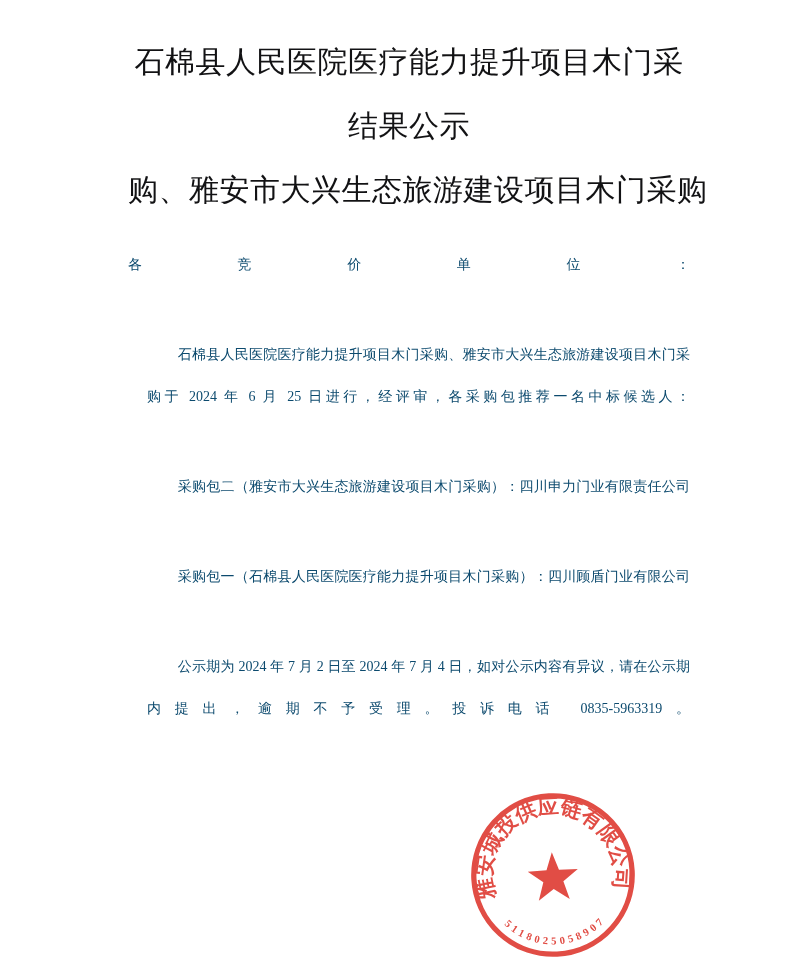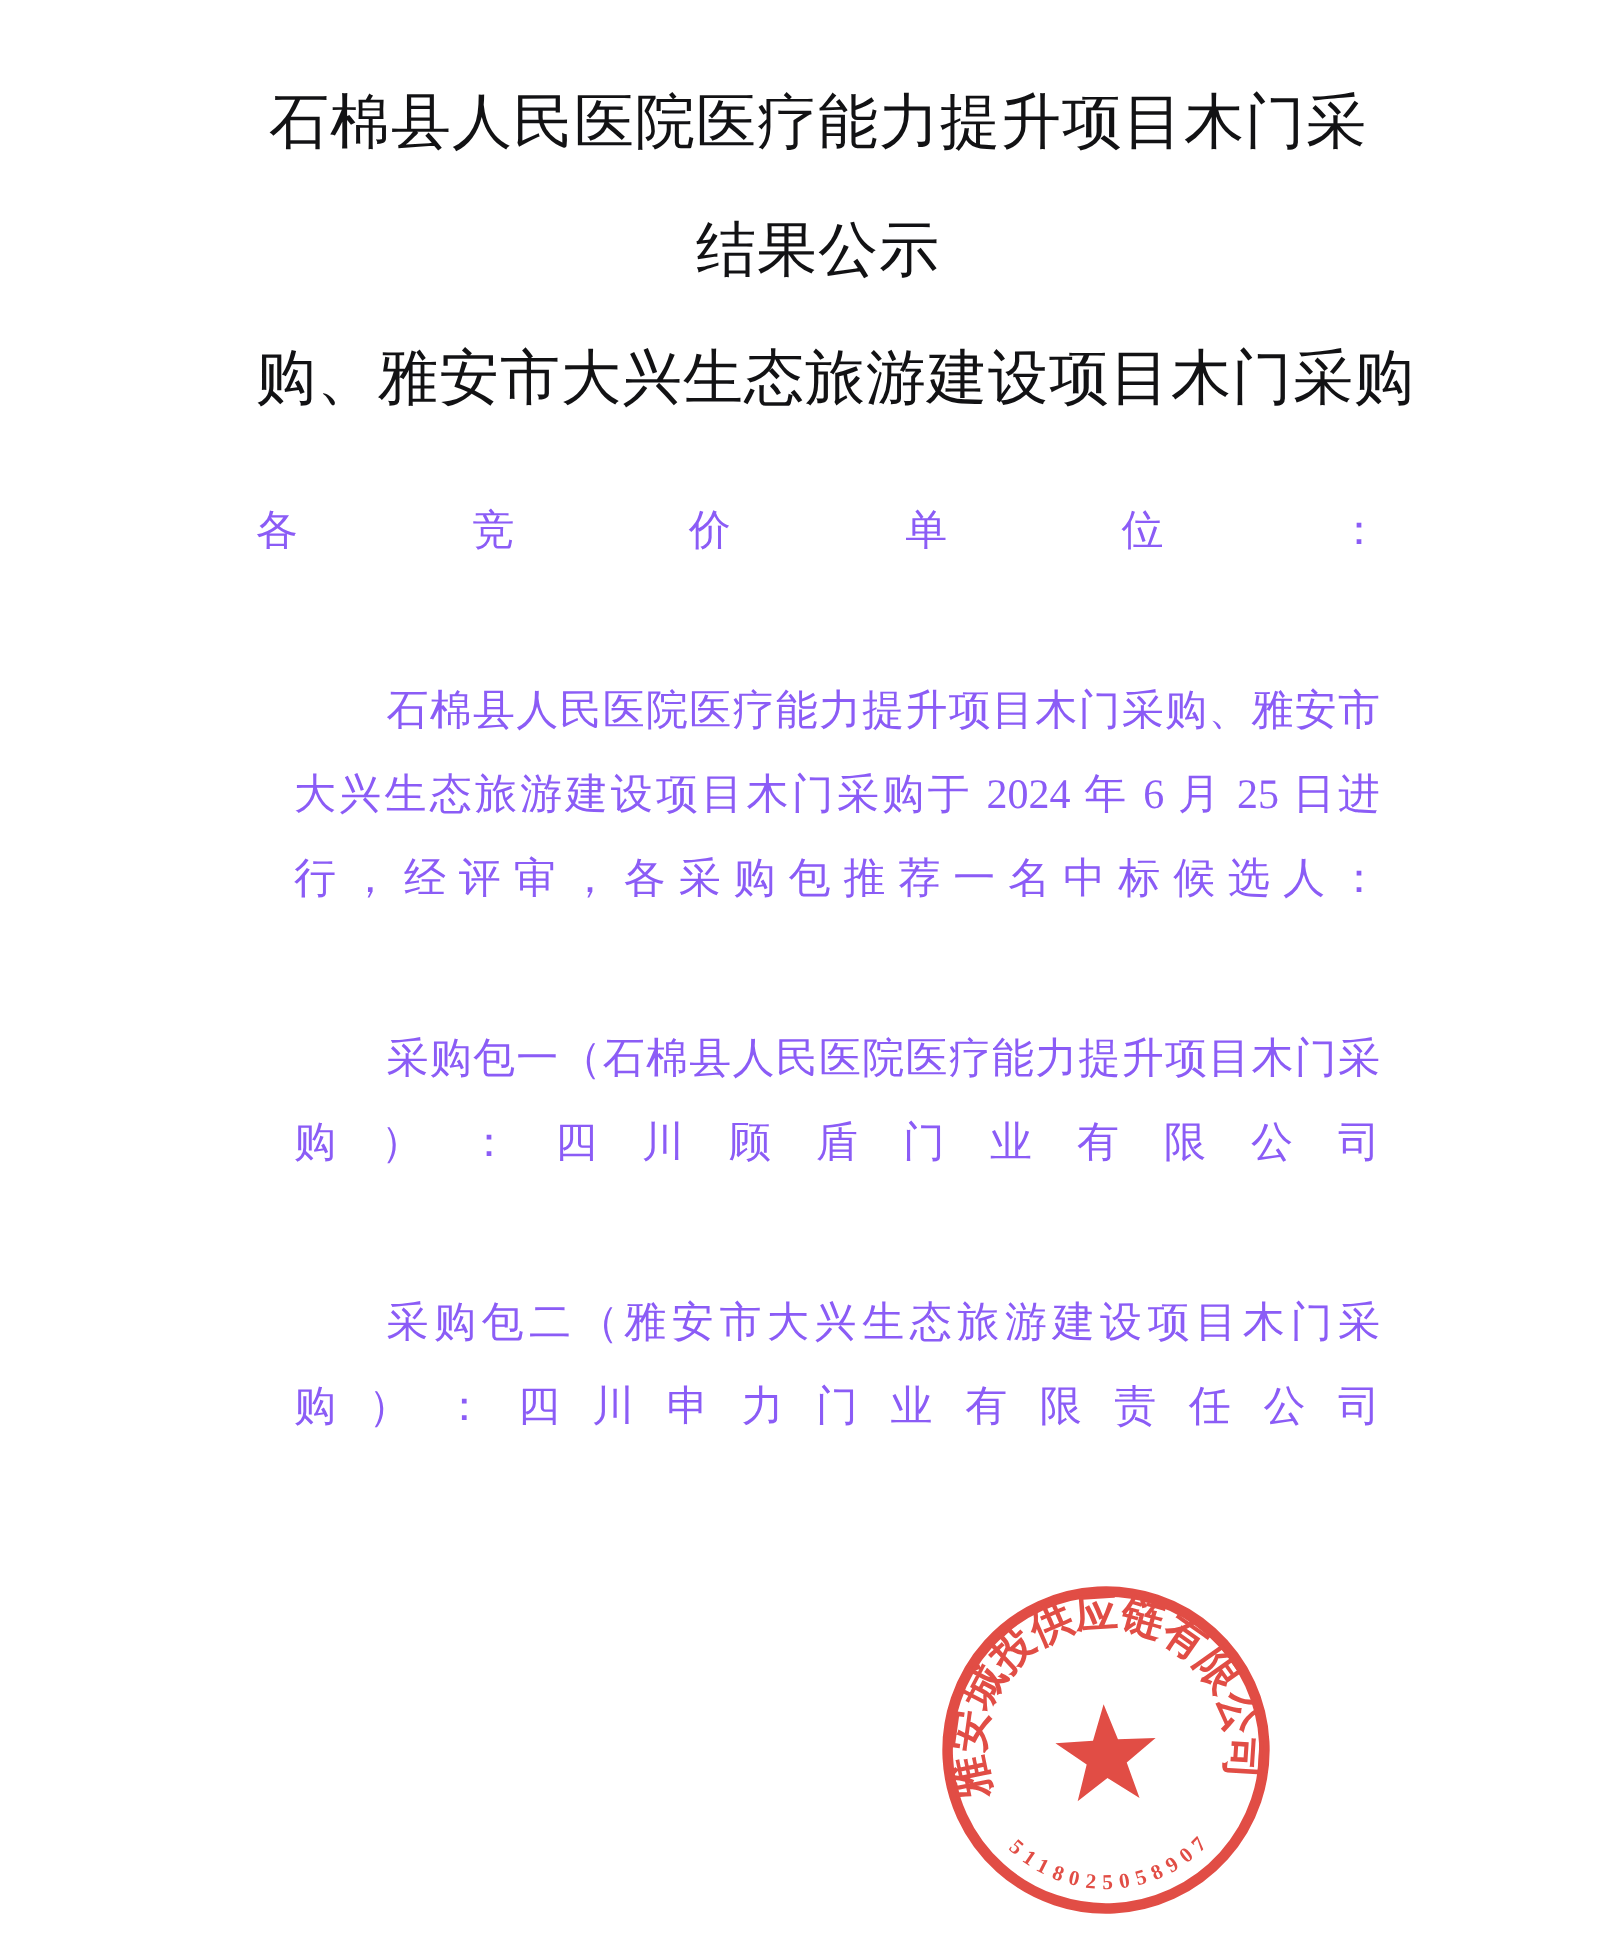--- a/index.html
+++ b/index.html
@@ -29,24 +29,24 @@
     letter-spacing: 0.5px;
     color: #121214;
     white-space: nowrap;
     text-align: center;
   }
   .body-block {
     margin-top: 22px;
   }
   .para {
     margin: 0 0 6px 0;
-    font-size: 21px;
+    font-size: 14px;
     line-height: 42px;
     text-align: justify;
-    color: #8b5cf6;
+    color: #0c4a6e;
   }
   .para.indent { text-indent: 2.2em; margin-left: 19px; }
   
   .para::after { content: ""; display: inline-block; width: 100%; }
   .stamp {
     position: absolute;
     left: 465px;
     top: 757px;
     width: 176px;
     height: 176px;
@@ -76,22 +76,23 @@
 
   <header class="title-block">
     <div class="title-line">石棉县人民医院医疗能力提升项目木门采</div>
     <div class="title-line">结果公示</div>
     <div class="title-line">购、雅安市大兴生态旅游建设项目木门采购</div>
   </header>
 
   <main class="body-block">
     <p class="para">各竞价单位：</p>
     <p class="para indent">石棉县人民医院医疗能力提升项目木门采购、雅安市大兴生态旅游建设项目木门采购于 2024 年 6 月 25 日进行，经评审，各采购包推荐一名中标候选人：</p>
+    <p class="para indent">采购包二（雅安市大兴生态旅游建设项目木门采购）：四川申力门业有限责任公司</p>
     <p class="para indent">采购包一（石棉县人民医院医疗能力提升项目木门采购）：四川顾盾门业有限公司</p>
-    <p class="para indent">采购包二（雅安市大兴生态旅游建设项目木门采购）：四川申力门业有限责任公司</p>
+    <p class="para indent">公示期为 2024 年 7 月 2 日至 2024 年 7 月 4 日，如对公示内容有异议，请在公示期内提出，逾期不予受理。投诉电话 0835-5963319。</p>
   </main>
 
   <svg class="stamp" viewBox="0 0 200 200" xmlns="http://www.w3.org/2000/svg" aria-hidden="true">
     <defs>
       <path id="stamp-top-arc" d="M 34.2 123.9 A 70 70 0 1 1 165.8 123.9" fill="none"></path>
       <path id="stamp-bottom-arc" d="M 35.3 145.3 A 79 79 0 0 0 164.7 145.3" fill="none"></path>
     </defs>
 
     <circle cx="100" cy="100" r="90" fill="none" stroke-width="6" stroke="#dd342b"></circle>
 

